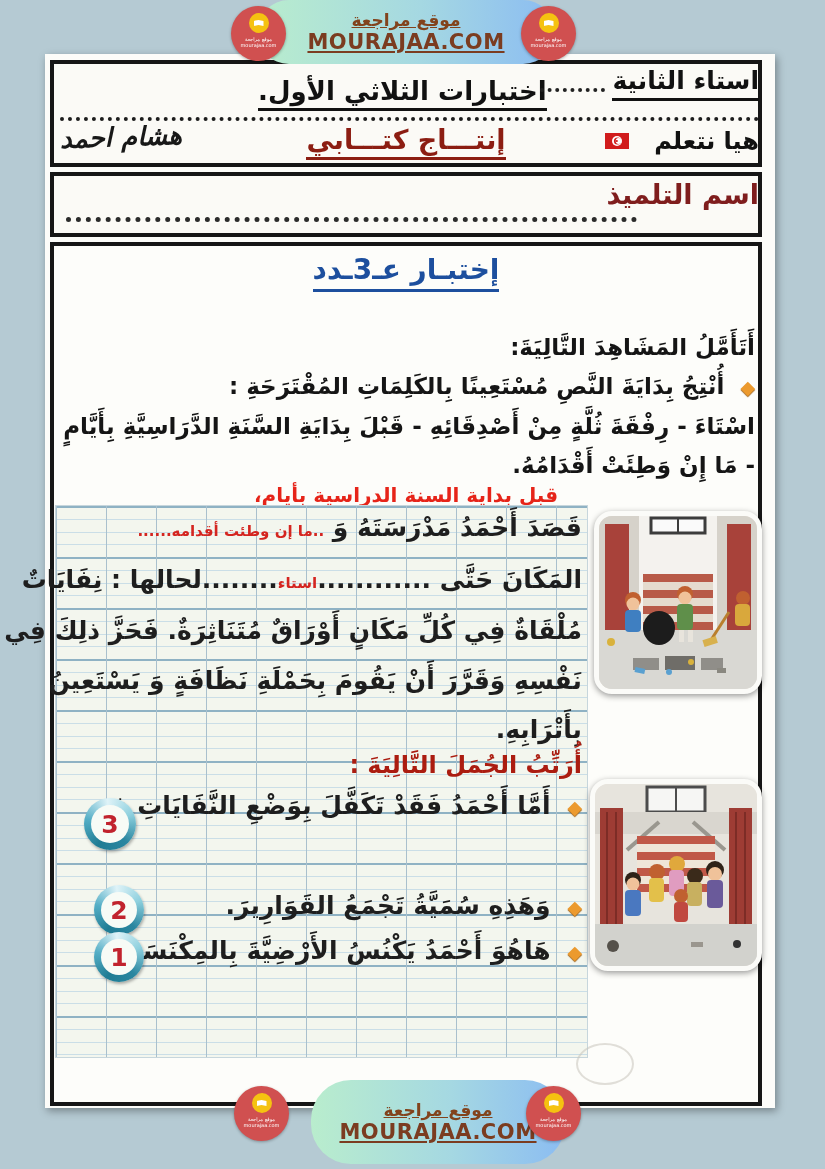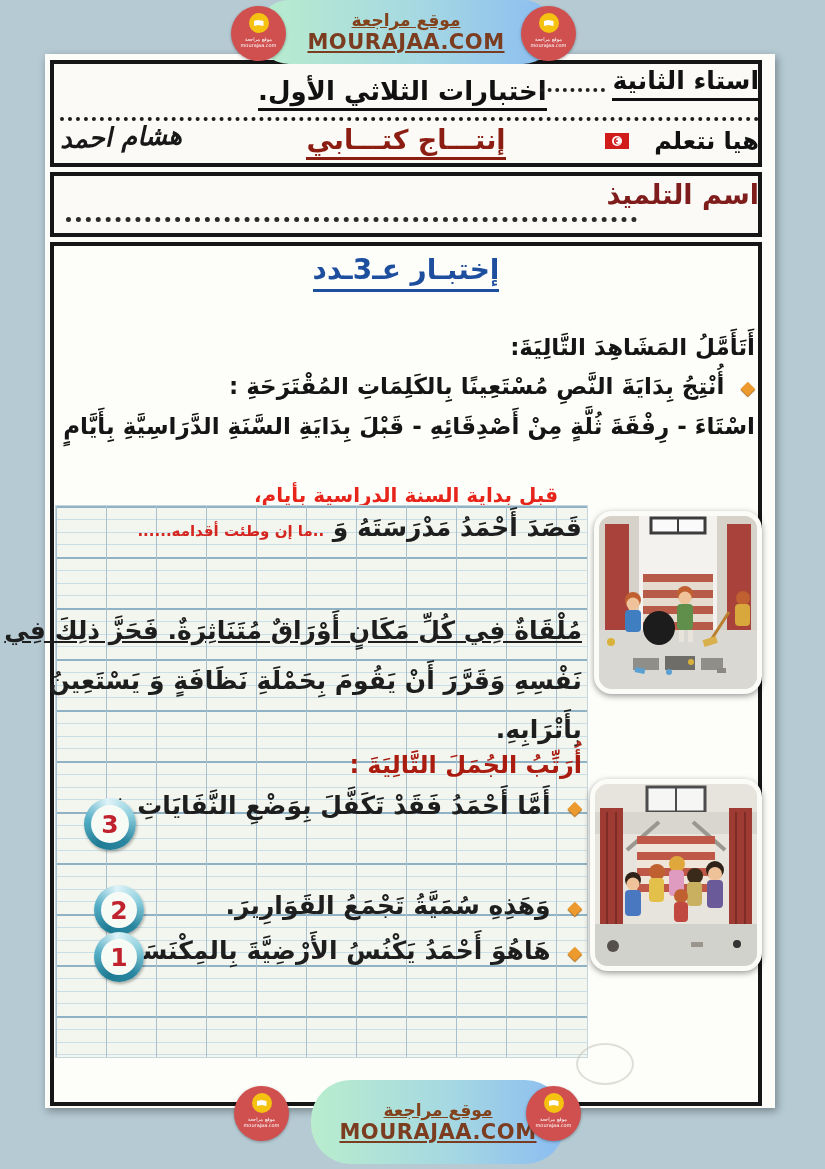--- a/index.html
+++ b/index.html
@@ -126,30 +126,34 @@
     <span class="test-title ar">إختبـار عـ3ـدد</span>
   </div>
 
   <div class="intro ar">
     <div>أَتَأَمَّلُ المَشَاهِدَ التَّالِيَةَ:</div>
     <div>
       <span class="diamond">◆</span>
       <span>أُنْتِجُ بِدَايَةَ النَّصِ مُسْتَعِينًا بِالكَلِمَاتِ المُقْتَرَحَةِ :</span>
     </div>
     <div>اسْتَاءَ - رِفْقَةَ ثُلَّةٍ مِنْ أَصْدِقَائِهِ - قَبْلَ بِدَايَةِ السَّنَةِ الدَّرَاسِيَّةِ بِأَيَّامٍ</div>
+    <div>- مَا إِنْ وَطِئَتْ أَقْدَامُهُ.</div>
   </div>
 
   <div class="red-head ar">قبل بداية السنة الدراسية بأيام،</div>
 
   <div class="ruled"></div>
 
   <div class="rl ar" style="top:513px;">
     <span>قَصَدَ أَحْمَدُ مَدْرَسَتَهُ وَ </span><span class="hand">..ما إن وطئت أقدامه......</span>
   </div>
-  <div class="rl ar" style="top:616px;text-decoration:underline;">مُلْقَاةٌ فِي كُلِّ مَكَانٍ أَوْرَاقٌ مُتَنَاثِرَةٌ. فَحَزَّ ذلِكَ فِي</div>
+  <div class="rl ar" style="top:565px;">
+    <span>المَكَانَ حَتَّى ............</span><span class="hand">استاء</span><span>........لحالها : نِفَايَاتٌ</span>
+  </div>
+  <div class="rl ar" style="top:616px;">مُلْقَاةٌ فِي كُلِّ مَكَانٍ أَوْرَاقٌ مُتَنَاثِرَةٌ. فَحَزَّ ذلِكَ فِي</div>
   <div class="rl ar" style="top:666px;">نَفْسِهِ وَقَرَّرَ أَنْ يَقُومَ بِحَمْلَةِ نَظَافَةٍ وَ يَسْتَعِينُ</div>
   <div class="rl ar" style="top:715px;">بِأَتْرَابِهِ.</div>
 
   <div class="order-head ar">أُرَتِّبُ الجُمَلَ التَّالِيَةَ :</div>
 
   <div class="rl ar" style="top:791px;">
     <span class="diamond">◆</span>
     <span>أَمَّا أَحْمَدُ فَقَدْ تَكَفَّلَ بِوَضْعِ النَّفَايَاتِ فِي</span>
   </div>
   <div class="rl ar" style="top:891px;">

